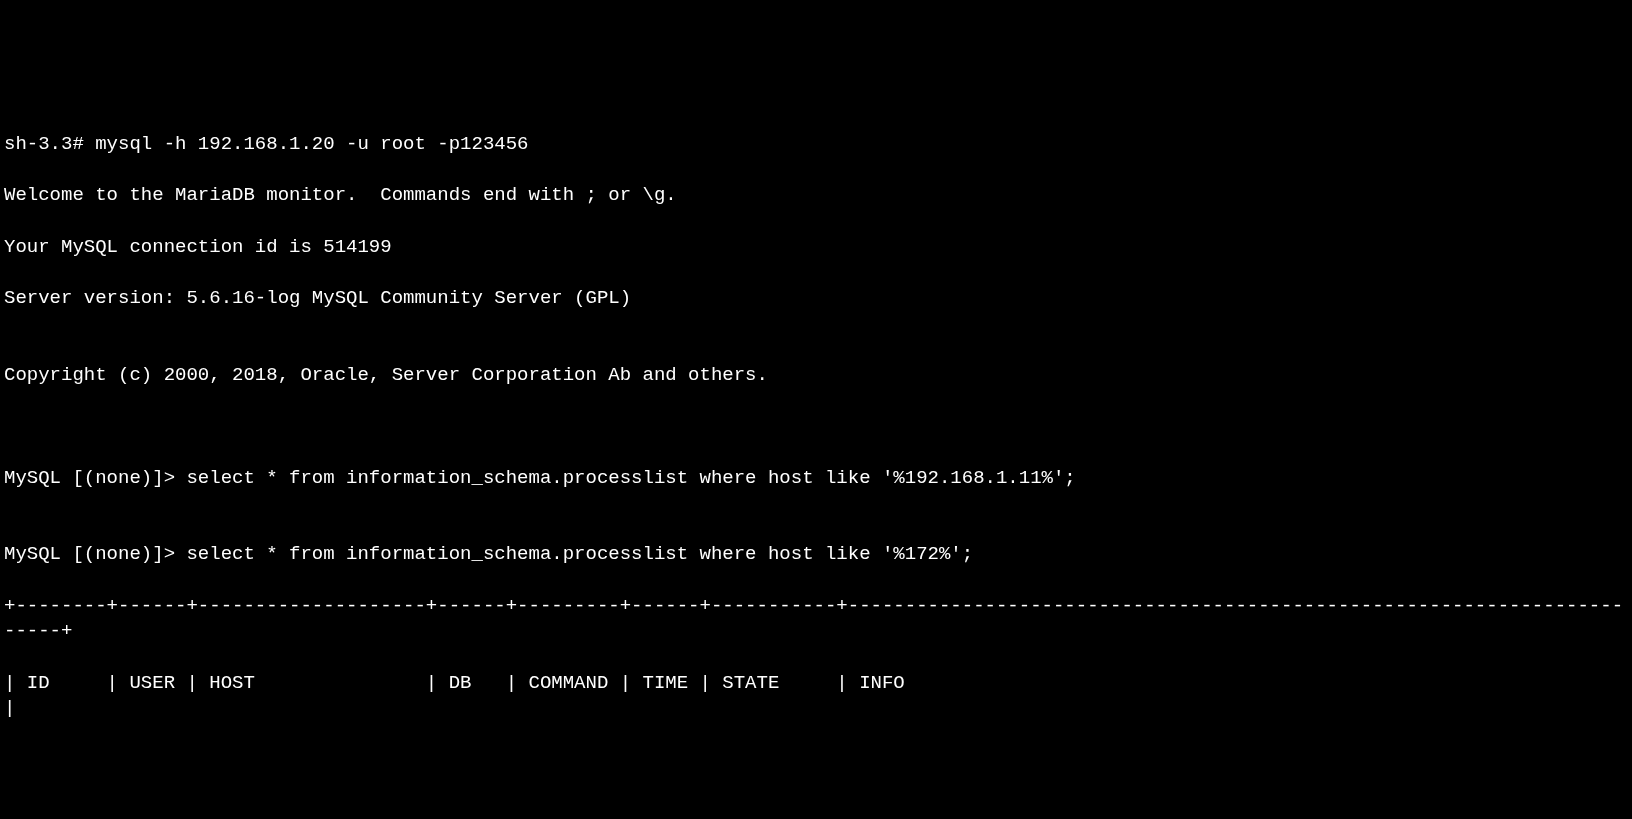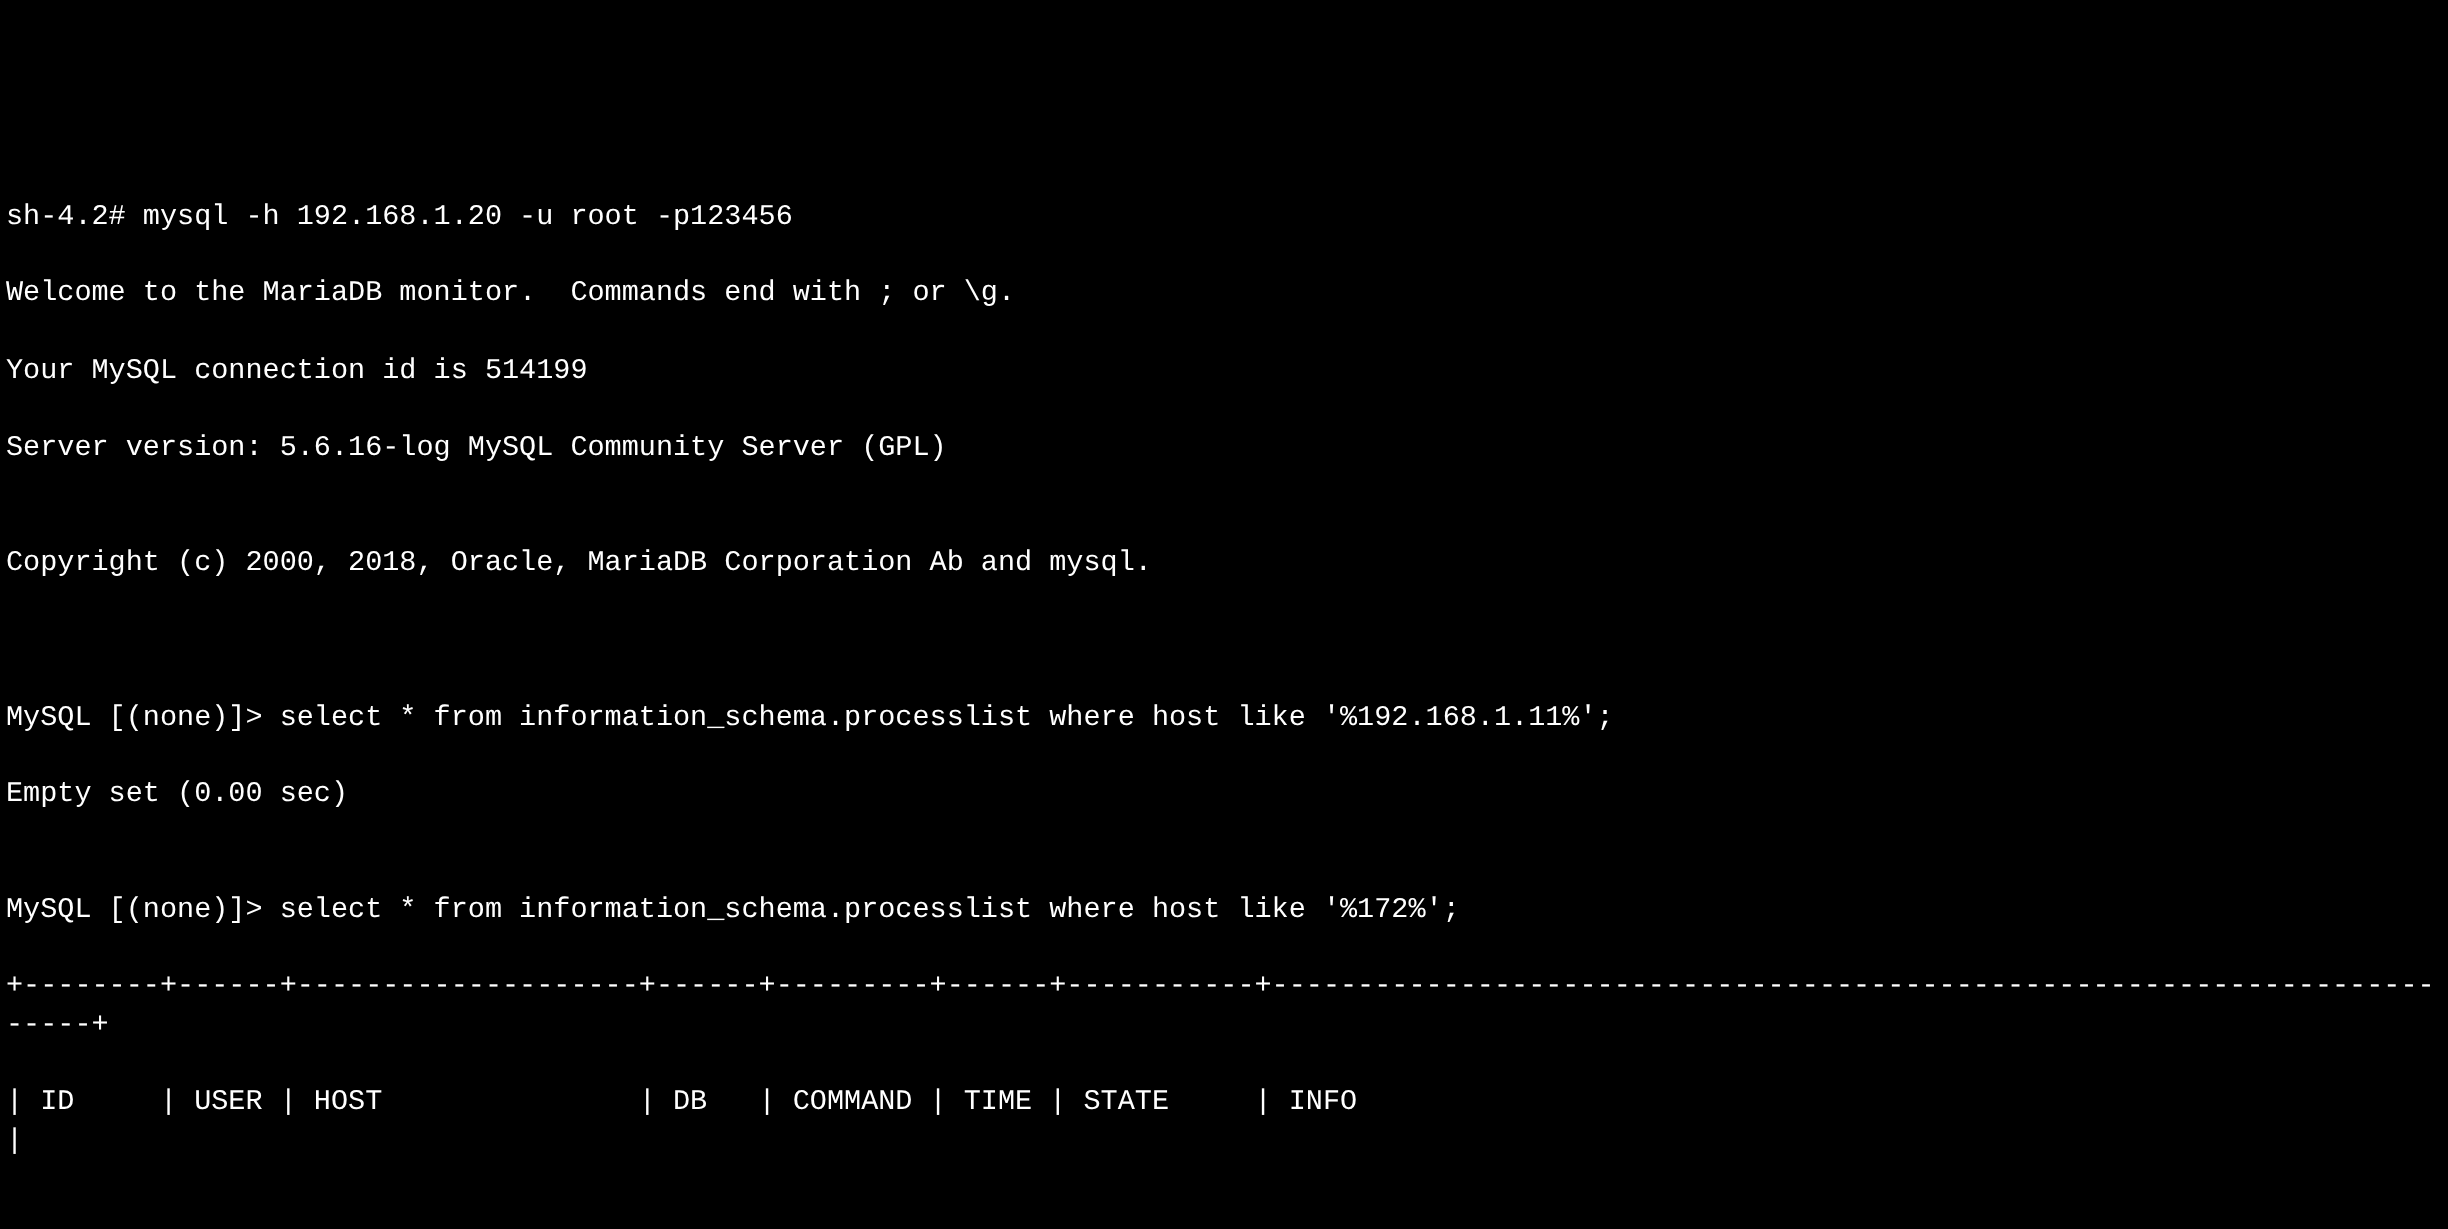--- a/index.html
+++ b/index.html
@@ -24,30 +24,29 @@
     .line {
       display: block;
     }
   </style>
 </head>
 <body>
 
 
 
 <div class="terminal">
-<span class="line">sh-4.2# mysql -h 192.168.1.20 -u root -p123456</span>
+<span class="line">sh-3.3# mysql -h 192.168.1.20 -u root -p123456</span>
 <span class="line">Welcome to the MariaDB monitor.  Commands end with ; or \g.</span>
 <span class="line">Your MySQL connection id is 514199</span>
 <span class="line">Server version: 5.6.16-log MySQL Community Server (GPL)</span>
 <span class="line"></span>
-<span class="line">Copyright (c) 2000, 2018, Oracle, MariaDB Corporation Ab and mysql.</span>
+<span class="line">Copyright (c) 2000, 2018, Oracle, Server Corporation Ab and others.</span>
 <span class="line"></span>
 <span class="line"></span>
 <span class="line">MySQL [(none)]&gt; select * from information_schema.processlist where host like '%192.168.1.11%';</span>
-<span class="line">Empty set (0.00 sec)</span>
 <span class="line"></span>
 <span class="line">MySQL [(none)]&gt; select * from information_schema.processlist where host like '%172%';</span>
 <span class="line">+--------+------+--------------------+------+---------+------+-----------+-------------------------------------------------------------------------+</span>
 <span class="line">| ID     | USER | HOST               | DB   | COMMAND | TIME | STATE     | INFO                                                                    |</span>
 
 
 
 
 <span class="line"></span>
 

